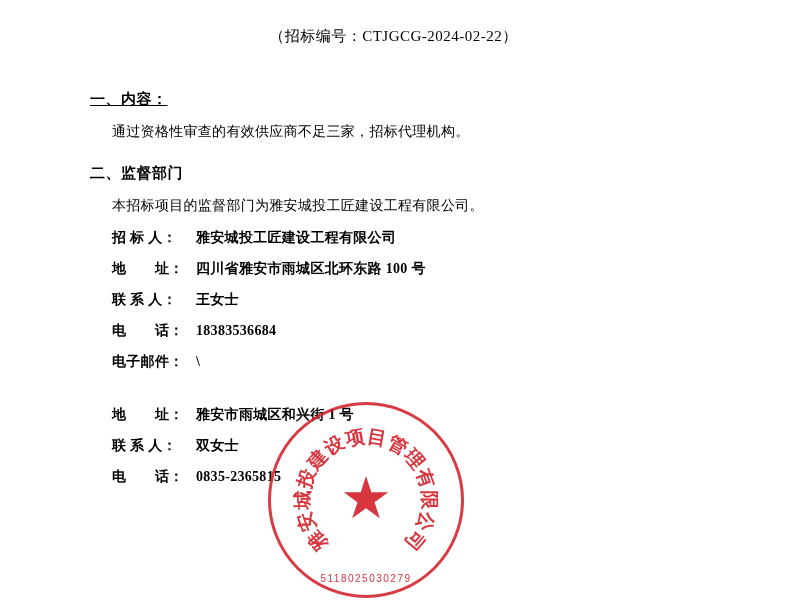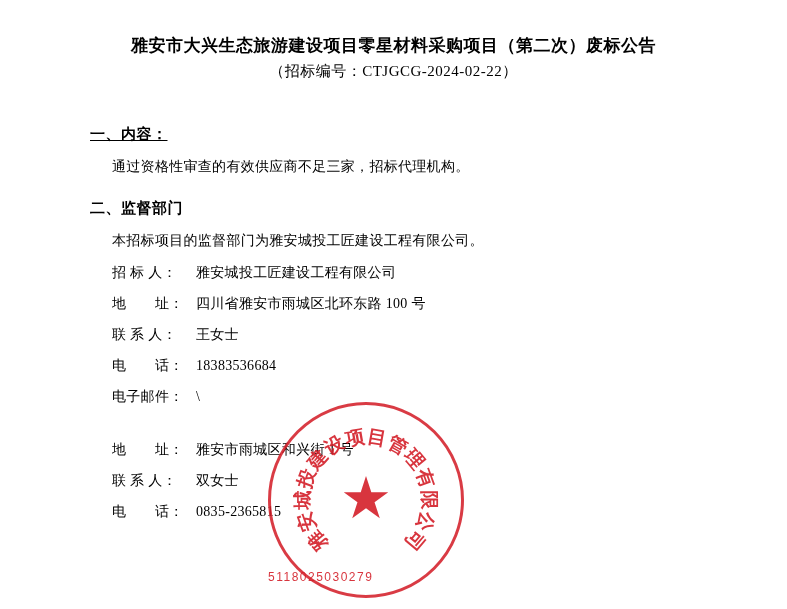--- a/index.html
+++ b/index.html
@@ -48,20 +48,21 @@
     text-decoration: underline;
   }
   .body-line {
     font-size: 14px;
     margin-top: 12px;
     margin-left: 52px;
     letter-spacing: 0.3px;
     line-height: 1.5;
   }
   .contact-block {
+    font-weight: bold;
   }
   .contact-row {
     font-size: 14px;
     margin-top: 13px;
     margin-left: 52px;
     letter-spacing: 0.3px;
     display: flex;
     align-items: baseline;
   }
   .contact-label {
@@ -120,34 +121,34 @@
     font-weight: bold;
     color: #d4202a;
     opacity: 0.9;
     transform-origin: 0 0;
     white-space: nowrap;
     font-family: "Liberation Serif", serif;
   }
   .seal-num {
     position: absolute;
     width: 100%;
+    text-align: center;
     bottom: 14px;
-    font-size: 12px;
+    font-size: 10px;
     letter-spacing: 1.5px;
     color: #d4202a;
     opacity: 0.9;
     font-family: "Liberation Sans", sans-serif;
   }
 </style>
 </head>
 <body>
 
 <div class="page">
 
-  <div class="doc-title">雅安市大兴生态旅游建设项目零星材料采购项目（第二次）废标公告</div>
   <div class="doc-subtitle">（招标编号：CTJGCG-2024-02-22）</div>
 
   <div class="section-heading first">一、内容：</div>
   <div class="body-line">通过资格性审查的有效供应商不足三家，招标代理机构。</div>
 
   <div class="section-heading">二、监督部门</div>
   <div class="body-line">本招标项目的监督部门为雅安城投工匠建设工程有限公司。</div>
 
 
   <div class="contact-block">

